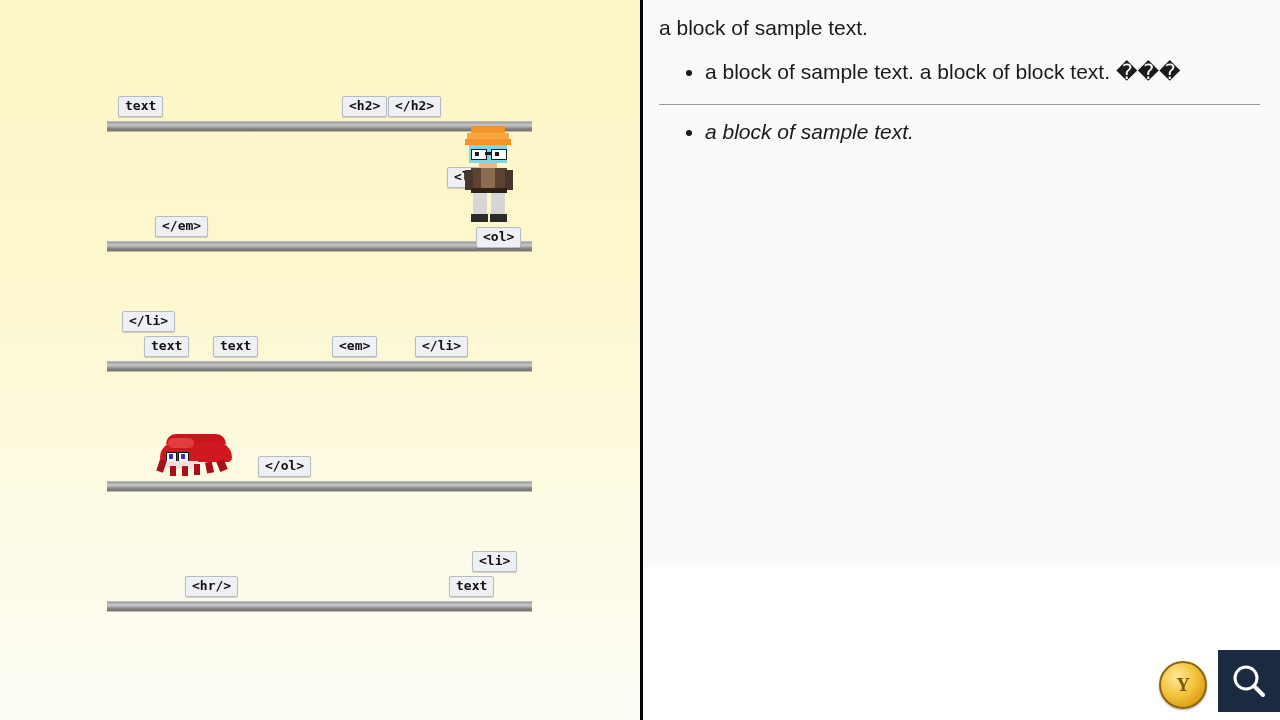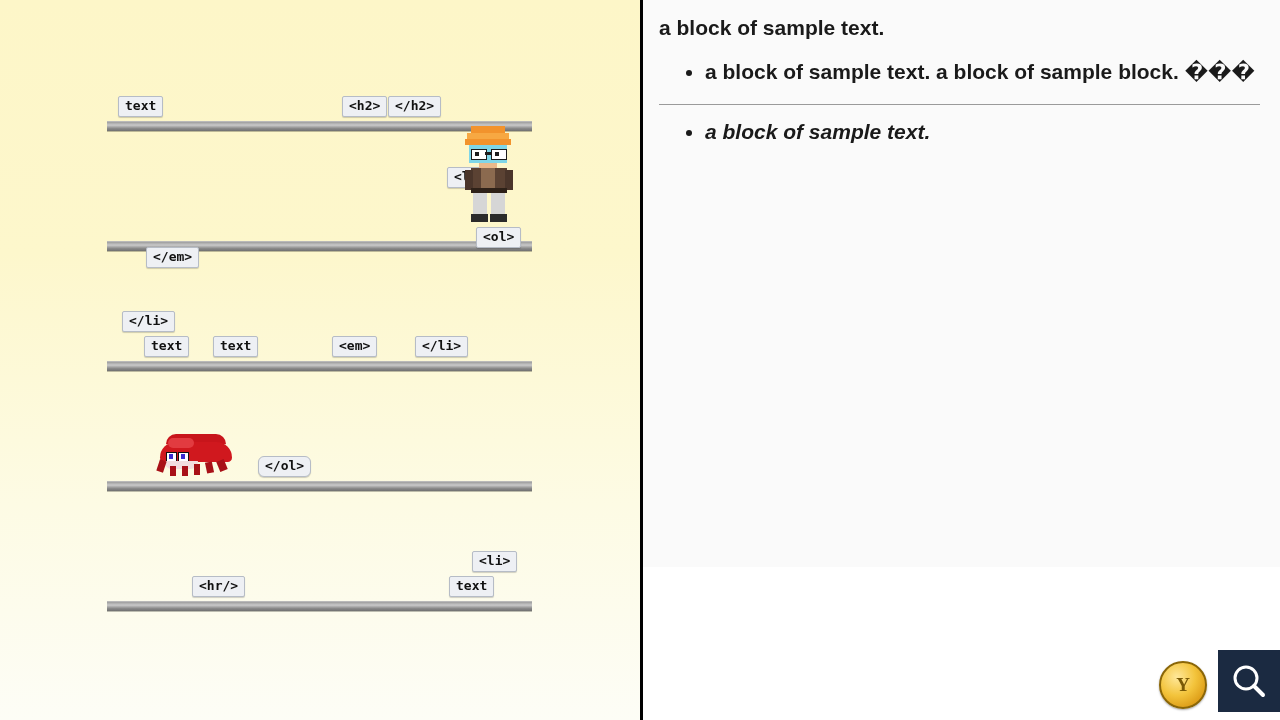--- a/index.html
+++ b/index.html
@@ -88,21 +88,20 @@
 
   
   #doc-panel {
     position: absolute;
     left: 643px;
     top: 0;
     width: 637px;
     height: 567px;
     background: #fafafa;
     overflow: hidden;
-    font-weight: bold;
   }
 
   #doc-content {
     position: absolute;
     left: 16px;
     top: 14px;
     width: 605px;
   }
 
   .doc-para {
@@ -200,33 +199,33 @@
     <div class="platform" style="left:107px; top:241px; width:425px;"></div>
     <div class="platform" style="left:107px; top:361px; width:425px;"></div>
     <div class="platform" style="left:107px; top:481px; width:425px;"></div>
     <div class="platform" style="left:107px; top:601px; width:425px;"></div>
 
     <div class="tag" style="left:118px; top:96px;">text</div>
     <div class="tag" style="left:342px; top:96px;">&lt;h2&gt;</div>
     <div class="tag" style="left:388px; top:96px;">&lt;/h2&gt;</div>
 
     <div class="tag" style="left:447px; top:167px;">&lt;li&gt;</div>
-    <div class="tag" style="left:146px; top:216px;margin-top:31px;">&lt;/em&gt;</div>
+    <div class="tag" style="left:155px; top:216px;">&lt;/em&gt;</div>
     <div class="tag" style="left:476px; top:227px;">&lt;ol&gt;</div>
 
     <div class="tag" style="left:122px; top:311px;">&lt;/li&gt;</div>
     <div class="tag" style="left:144px; top:336px;">text</div>
     <div class="tag" style="left:213px; top:336px;">text</div>
     <div class="tag" style="left:332px; top:336px;">&lt;em&gt;</div>
     <div class="tag" style="left:415px; top:336px;">&lt;/li&gt;</div>
 
-    <div class="tag" style="left:258px; top:456px;border-radius:6px;">&lt;/ol&gt;</div>
+    <div class="tag" style="left:258px; top:456px;">&lt;/ol&gt;</div>
 
     <div class="tag" style="left:472px; top:551px;">&lt;li&gt;</div>
-    <div class="tag" style="left:192px; top:576px;text-align:center;">&lt;hr/&gt;</div>
+    <div class="tag" style="left:185px; top:576px;text-align:center;">&lt;hr/&gt;</div>
     <div class="tag" style="left:449px; top:576px;">text</div>
 
     <div id="player-sprite" class="sprite">
 
       <div class="px" style="left:8px;  top:0px;  width:34px; height:7px;  background:#f2932c;"></div>
       <div class="px" style="left:4px;  top:7px;  width:42px; height:6px;  background:#f7a842;"></div>
       <div class="px" style="left:2px;  top:13px; width:46px; height:6px;  background:#f2932c;"></div>
 
       <div class="px" style="left:6px;  top:19px; width:38px; height:18px; background:#7fd6e8;"></div>
 
@@ -278,21 +277,21 @@
 
   <div id="panel-divider"></div>
 
   <div id="doc-panel">
     <div id="doc-content">
 
       <p class="doc-para">a block of sample text.</p>
 
       <ul class="doc-list">
         <li>
-          <span>a block of sample text. a block of sample block.</span>
+          <span>a block of sample text. a block of block text.</span>
           <span class="glyph-run">���</span>
         </li>
       </ul>
 
       <hr class="doc-rule">
 
       <ul class="doc-list-2">
         <li>a block of sample text.</li>
       </ul>
 

